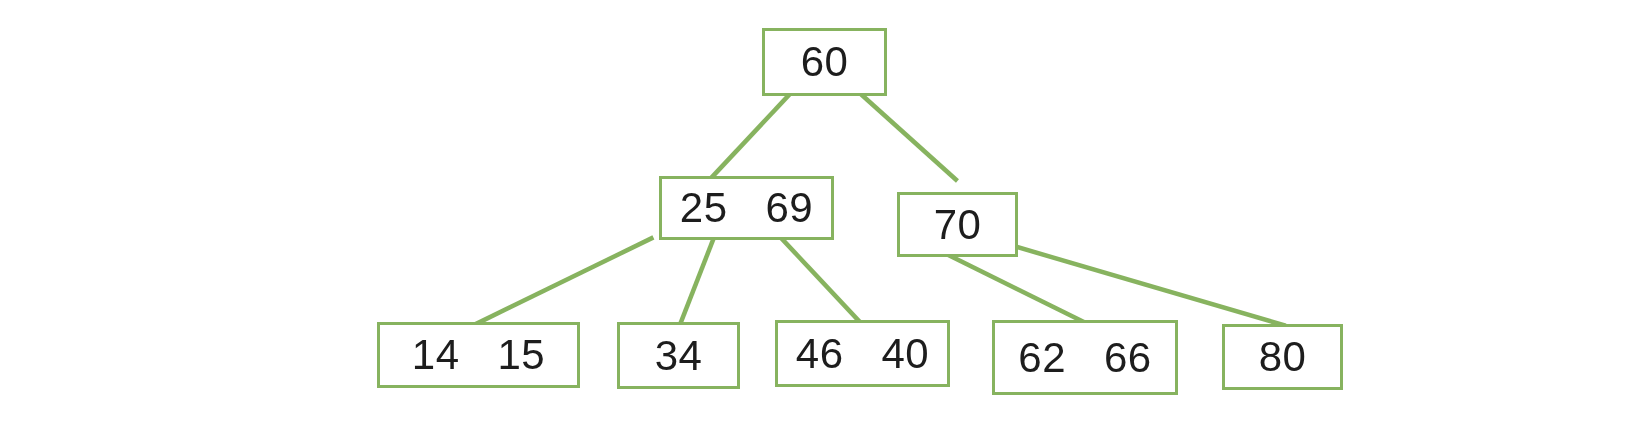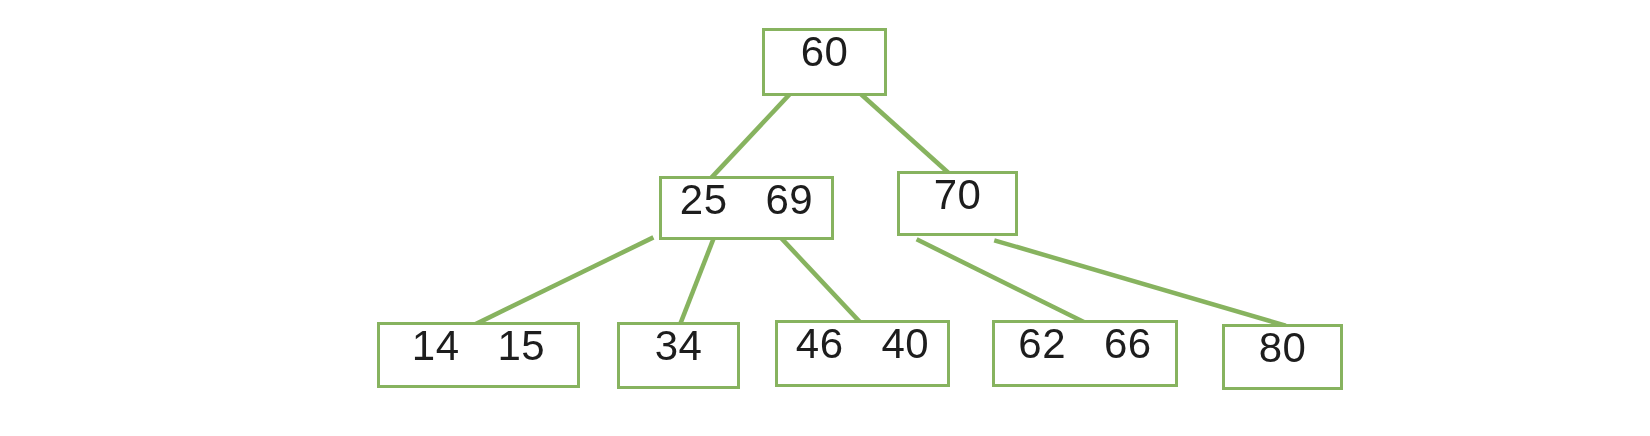--- a/index.html
+++ b/index.html
@@ -20,21 +20,21 @@
     left: 0;
     top: 0;
     width: 1650px;
     height: 436px;
   }
   .tree-node {
     position: absolute;
     box-sizing: border-box;
     background: #ffffff;
     display: flex;
-    align-items: flex-start;
+    align-items: center;
     justify-content: center;
     gap: 38px;
   }
   .tree-node .key {
     color: #1d1d1d;
     font-size: 42px;
     line-height: 1;
     white-space: nowrap;
     letter-spacing: 0.5px;
   }
@@ -53,34 +53,34 @@
       <line x1="994.2418460737563" y1="240.31368349302863" x2="1285.7581539262437" y2="325.68631650697137" stroke="#87b35f" stroke-width="4.5"></line>
     </svg>
 
 <div class="tree-node" style="left: 762px; top: 28px; width: 125px; height: 68px; border: 3px solid rgb(135, 179, 95);">
       <span class="key">60</span>
     </div>
     <div class="tree-node" style="left: 623px; top: 176px; width: 175px; height: 64px; border: 3px solid rgb(135, 179, 95); margin-left: 36px;">
       <span class="key">25</span>
       <span class="key">69</span>
     </div>
-    <div class="tree-node" style="left: 897px; top: 171px; width: 121px; height: 65px; border: 3px solid rgb(135, 179, 95);">
+    <div class="tree-node" style="left: 897px; top: 192px; width: 121px; height: 65px; border: 3px solid rgb(135, 179, 95);">
       <span class="key">70</span>
     </div>
     <div class="tree-node" style="left: 377px; top: 322px; width: 203px; height: 66px; border: 3px solid rgb(135, 179, 95);">
       <span class="key">14</span>
       <span class="key">15</span>
     </div>
     <div class="tree-node" style="left: 617px; top: 322px; width: 123px; height: 67px; border: 3px solid rgb(135, 179, 95);">
       <span class="key">34</span>
     </div>
     <div class="tree-node" style="left: 775px; top: 320px; width: 175px; height: 67px; border: 3px solid rgb(135, 179, 95);">
       <span class="key">46</span>
       <span class="key">40</span>
     </div>
-    <div class="tree-node" style="left: 992px; top: 320px; width: 186px; height: 67px; border: 3px solid rgb(135, 179, 95);">
+    <div class="tree-node" style="left: 992px; top: 320px; width: 186px; height: 75px; border: 3px solid rgb(135, 179, 95);">
       <span class="key">62</span>
       <span class="key">66</span>
     </div>
     <div class="tree-node" style="left: 1222px; top: 324px; width: 121px; height: 66px; border: 3px solid rgb(135, 179, 95);">
       <span class="key">80</span>
     </div>
   </div>
 
 </body></html>

